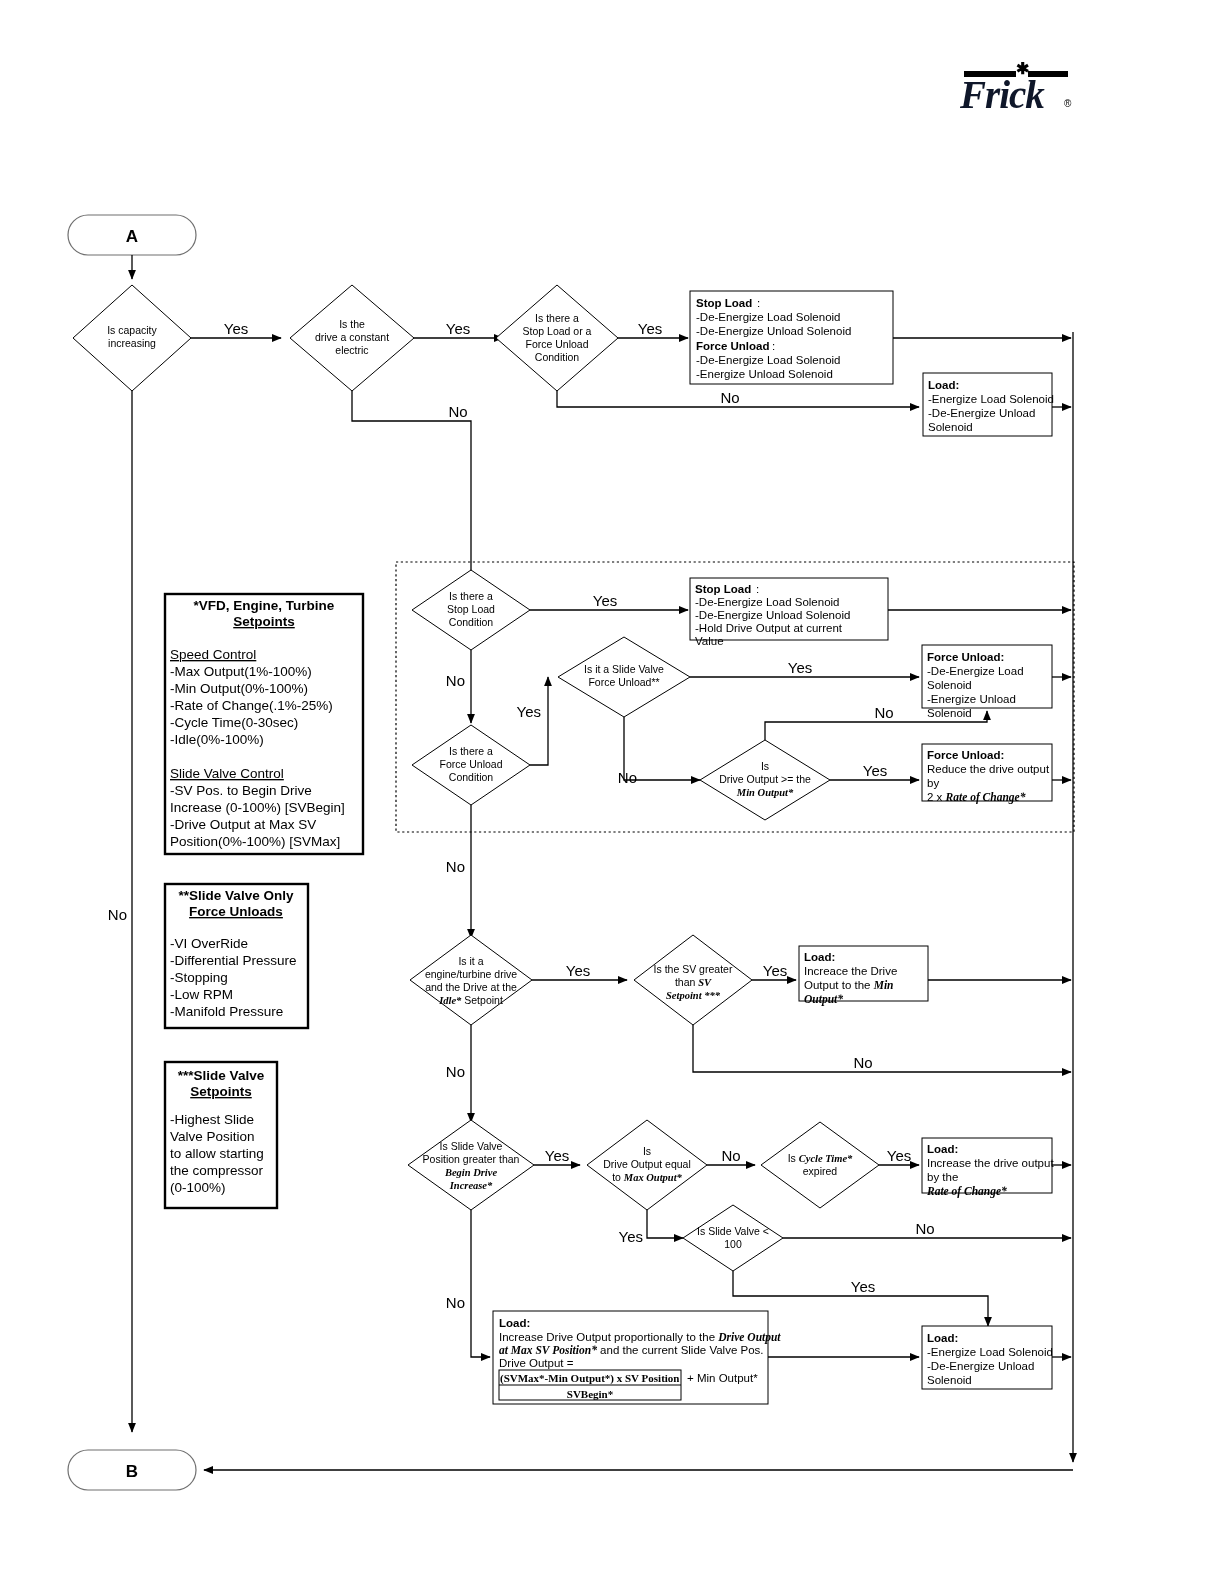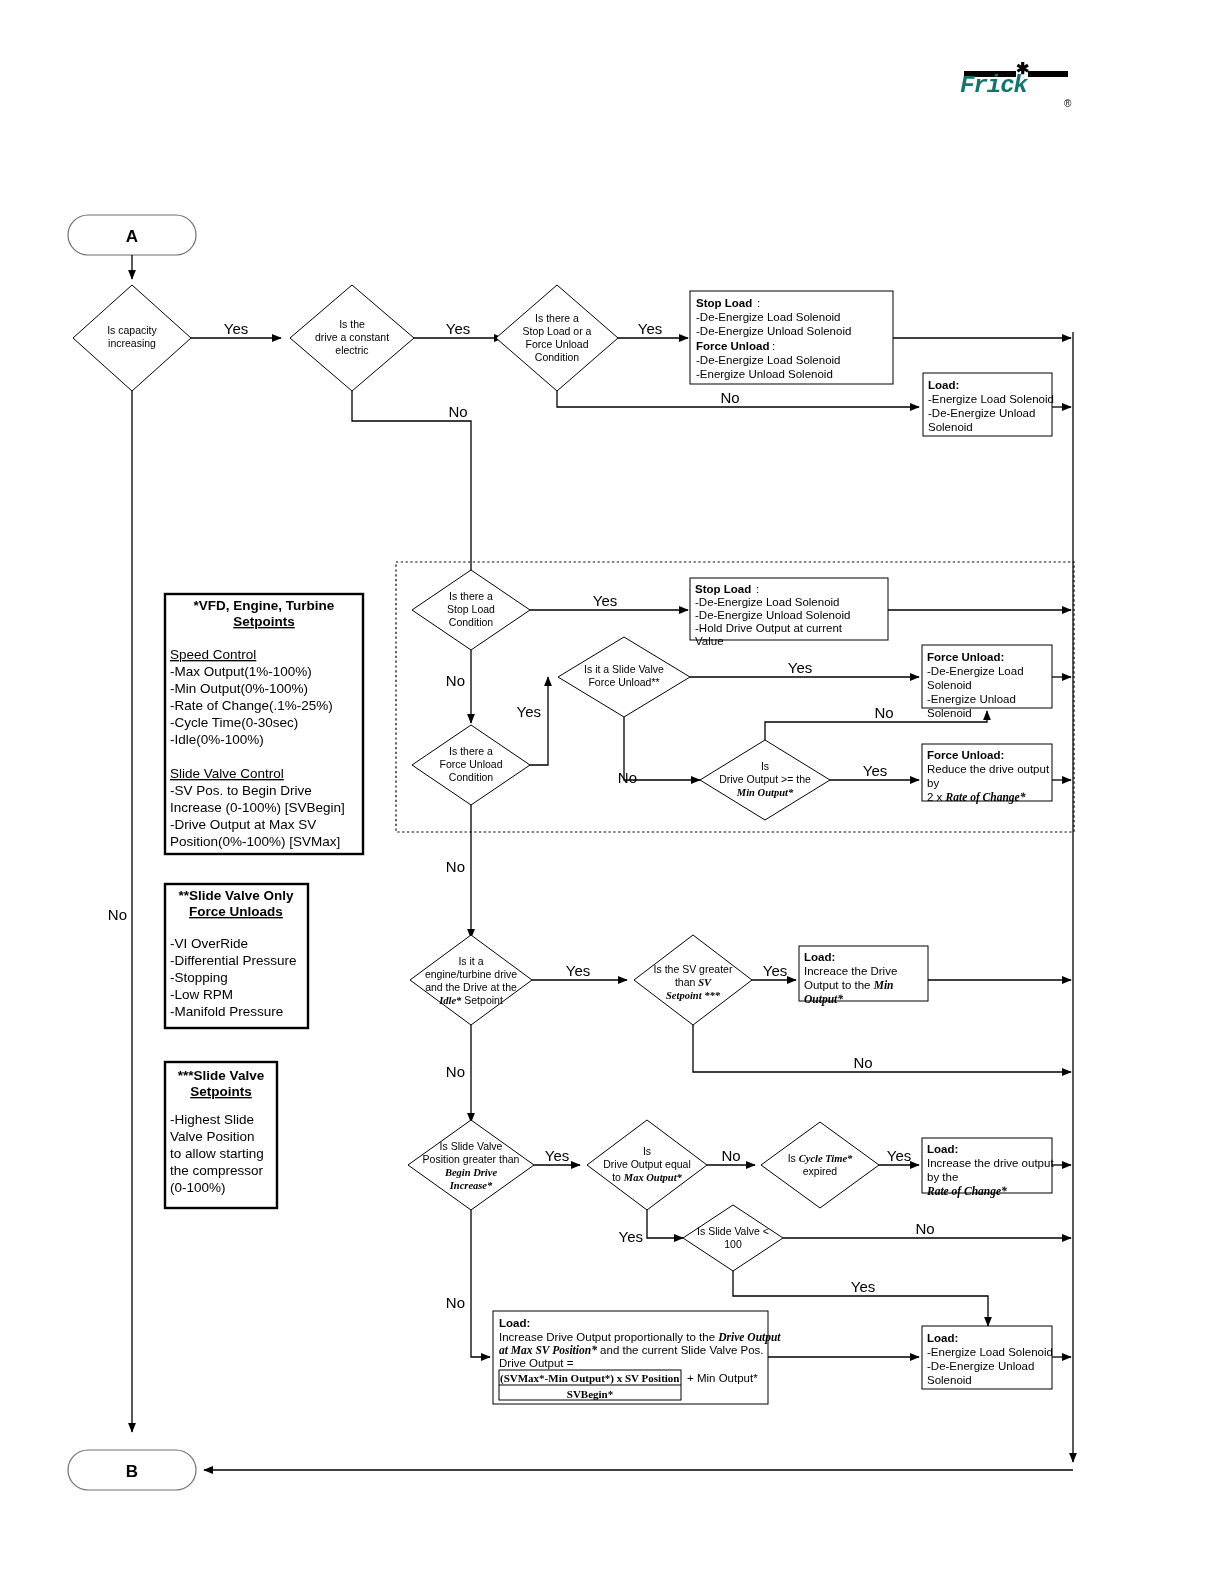--- a/index.html
+++ b/index.html
@@ -16,21 +16,21 @@
   .bx{font-family:"Liberation Sans",sans-serif;font-size:11.5px;fill:#000;}
   .bxb{font-weight:bold;}
   .it{font-style:italic;font-weight:bold;font-family:"Liberation Serif",serif;}
   .dx{font-family:"Liberation Sans",sans-serif;font-size:10.5px;fill:#000;}
   .dxi{font-style:italic;font-weight:bold;font-family:"Liberation Serif",serif;font-size:10.5px;}
   .note{font-family:"Liberation Sans",sans-serif;font-size:13.5px;fill:#000;}
   .noteh{font-weight:bold;font-size:13.5px;}
   .u{text-decoration:underline;}
   .logo{position:absolute;}
   .frickbar{position:absolute;background:#000;}
-  .fricktxt{position:absolute;font-family:Liberation Mono, monospace;font-style:italic;font-weight:bold;font-size:24px;letter-spacing:-1px;color:#0f766e;}
+  .fricktxt{position:absolute;font-family:Liberation Serif, serif;font-style:italic;font-weight:bold;font-size:39px;letter-spacing:-1px;color:#0f172a;}
   .frickreg{position:absolute;font-family:"Liberation Sans",sans-serif;font-size:10px;color:#000;}
 </style>
 </head>
 <body>
 
 <div id="page">
 
   <div class="logo" style="left:960px;top:62px;width:120px;height:50px;">
     <div class="frickbar" style="left:4px;top:9px;width:52px;height:6px;"></div>
     <div class="frickbar" style="left:68px;top:9px;width:40px;height:6px;"></div>

